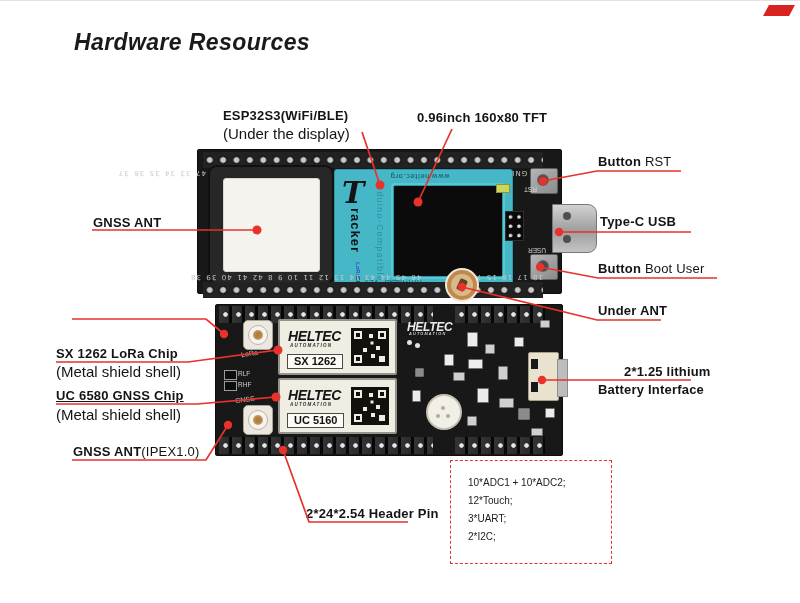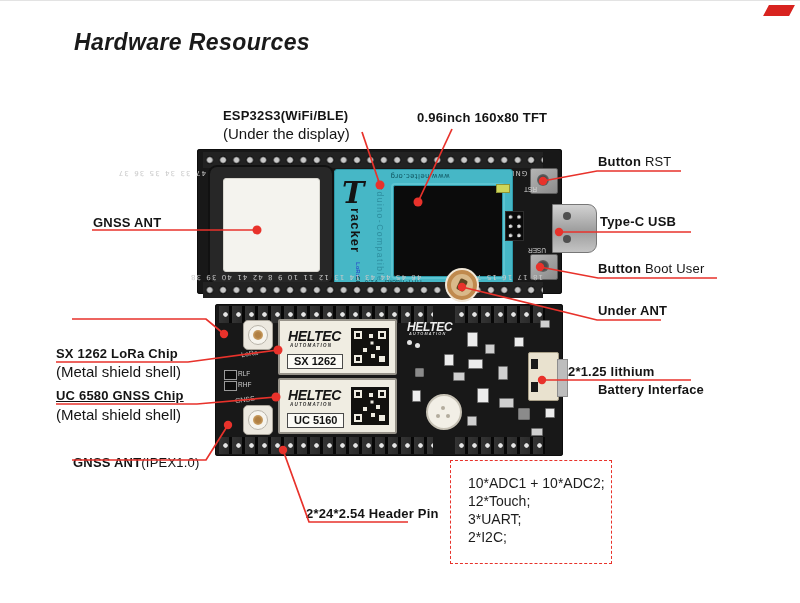--- a/index.html
+++ b/index.html
@@ -42,21 +42,21 @@
   .ipex{position:absolute;width:28px;height:28px;background:#ece8df;border:1px solid #a9a49a;border-radius:5px;}
   .ipex::before{content:"";position:absolute;left:4px;top:4px;width:18px;height:18px;border-radius:50%;
       background:#f6f4ee;border:1px solid #b9b4aa;}
   .ipex::after{content:"";position:absolute;left:9px;top:9px;width:10px;height:10px;border-radius:50%;
       background:radial-gradient(circle,#b07f42 35%,#d2a96e 80%);}
   .smd{position:absolute;background:#cfcfcf;border:1px solid #6f6f6f;border-radius:1px;}
   .smd.w{background:#ececec;}
   .smd.d{background:#8b8b8b;}
   .specbox{position:absolute;left:450px;top:459px;width:162px;height:104px;border:1.5px dashed #e8322b;
            box-sizing:border-box;background:#fff;}
-  .specbox .line{position:relative;font-size:14px;color:#1c1c1c;line-height:18px;white-space:nowrap;}
+  .specbox .line{position:relative;font-size:10px;color:#1c1c1c;line-height:18px;white-space:nowrap;}
   svg.overlay{position:absolute;left:0;top:0;pointer-events:none;}
 </style>
 </head>
 <body>
 
 <div id="stage">
 
   <div class="title">Hardware Resources</div>
 
   <div class="abs" style="left:766px;top:4px;width:26px;height:11px;background:#d8231f;transform:skewX(-28deg);"></div>
@@ -188,25 +188,25 @@
 
   <div class="lbl" style="left:93px;top:214px;">GNSS ANT</div>
 
 
   <div class="lbl" style="left:56px;top:345px;">SX 1262 LoRa Chip</div>
   <div class="sublbl" style="left:56px;top:362px;">(Metal shield shell)</div>
 
   <div class="lbl" style="left:56px;top:387px;text-decoration:underline;">UC 6580 GNSS Chip</div>
   <div class="sublbl" style="left:56px;top:405px;">(Metal shield shell)</div>
 
-  <div class="lbl" style="left:73px;top:454px;">
+  <div class="lbl" style="left:73px;top:443px;">
     <span>GNSS ANT</span><span class="reg">(IPEX1.0)</span>
   </div>
 
-  <div class="lbl" style="left:568px;top:363px;">2*1.25 lithium</div>
+  <div class="lbl" style="left:624px;top:363px;">2*1.25 lithium</div>
   <div class="lbl" style="left:598px;top:381px;">Battery Interface</div>
 
   <div class="lbl" style="left:306px;top:505px;">2*24*2.54 Header Pin</div>
 
   <div class="specbox">
     <div style="padding:13px 0 0 17px;">
       <div class="line">10*ADC1 + 10*ADC2;</div>
       <div class="line">12*Touch;</div>
       <div class="line">3*UART;</div>
       <div class="line">2*I2C;</div>

